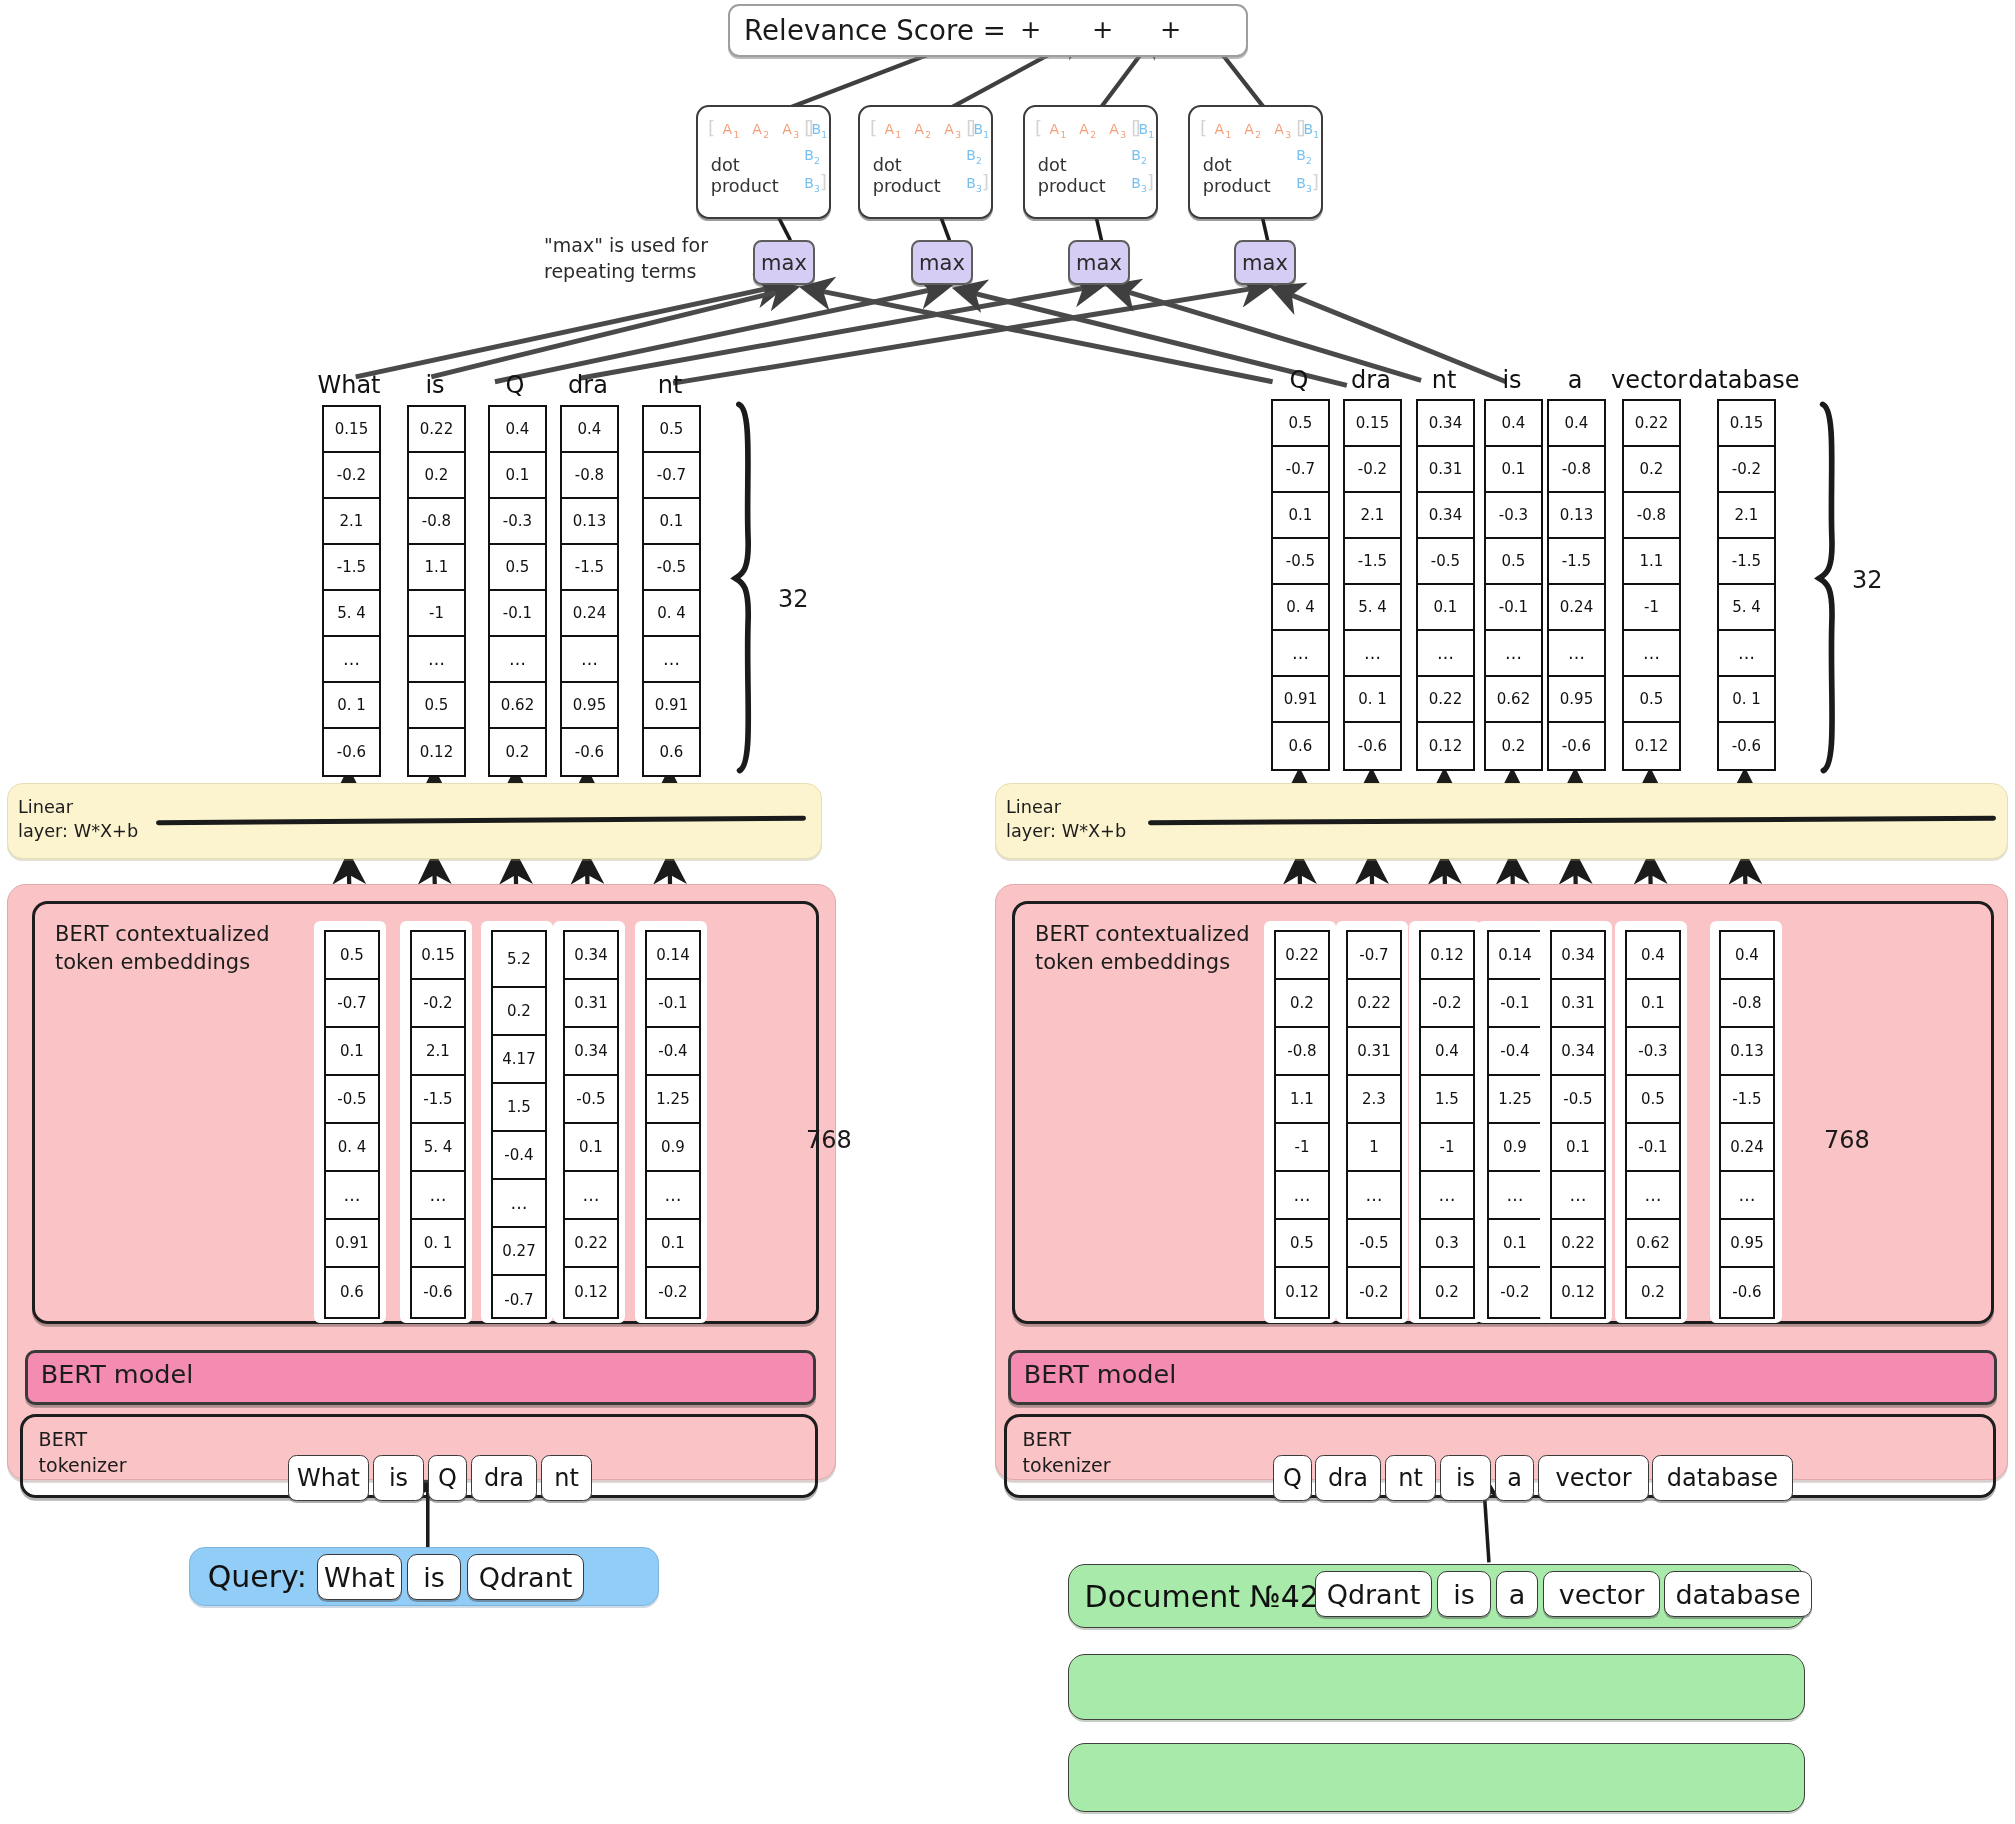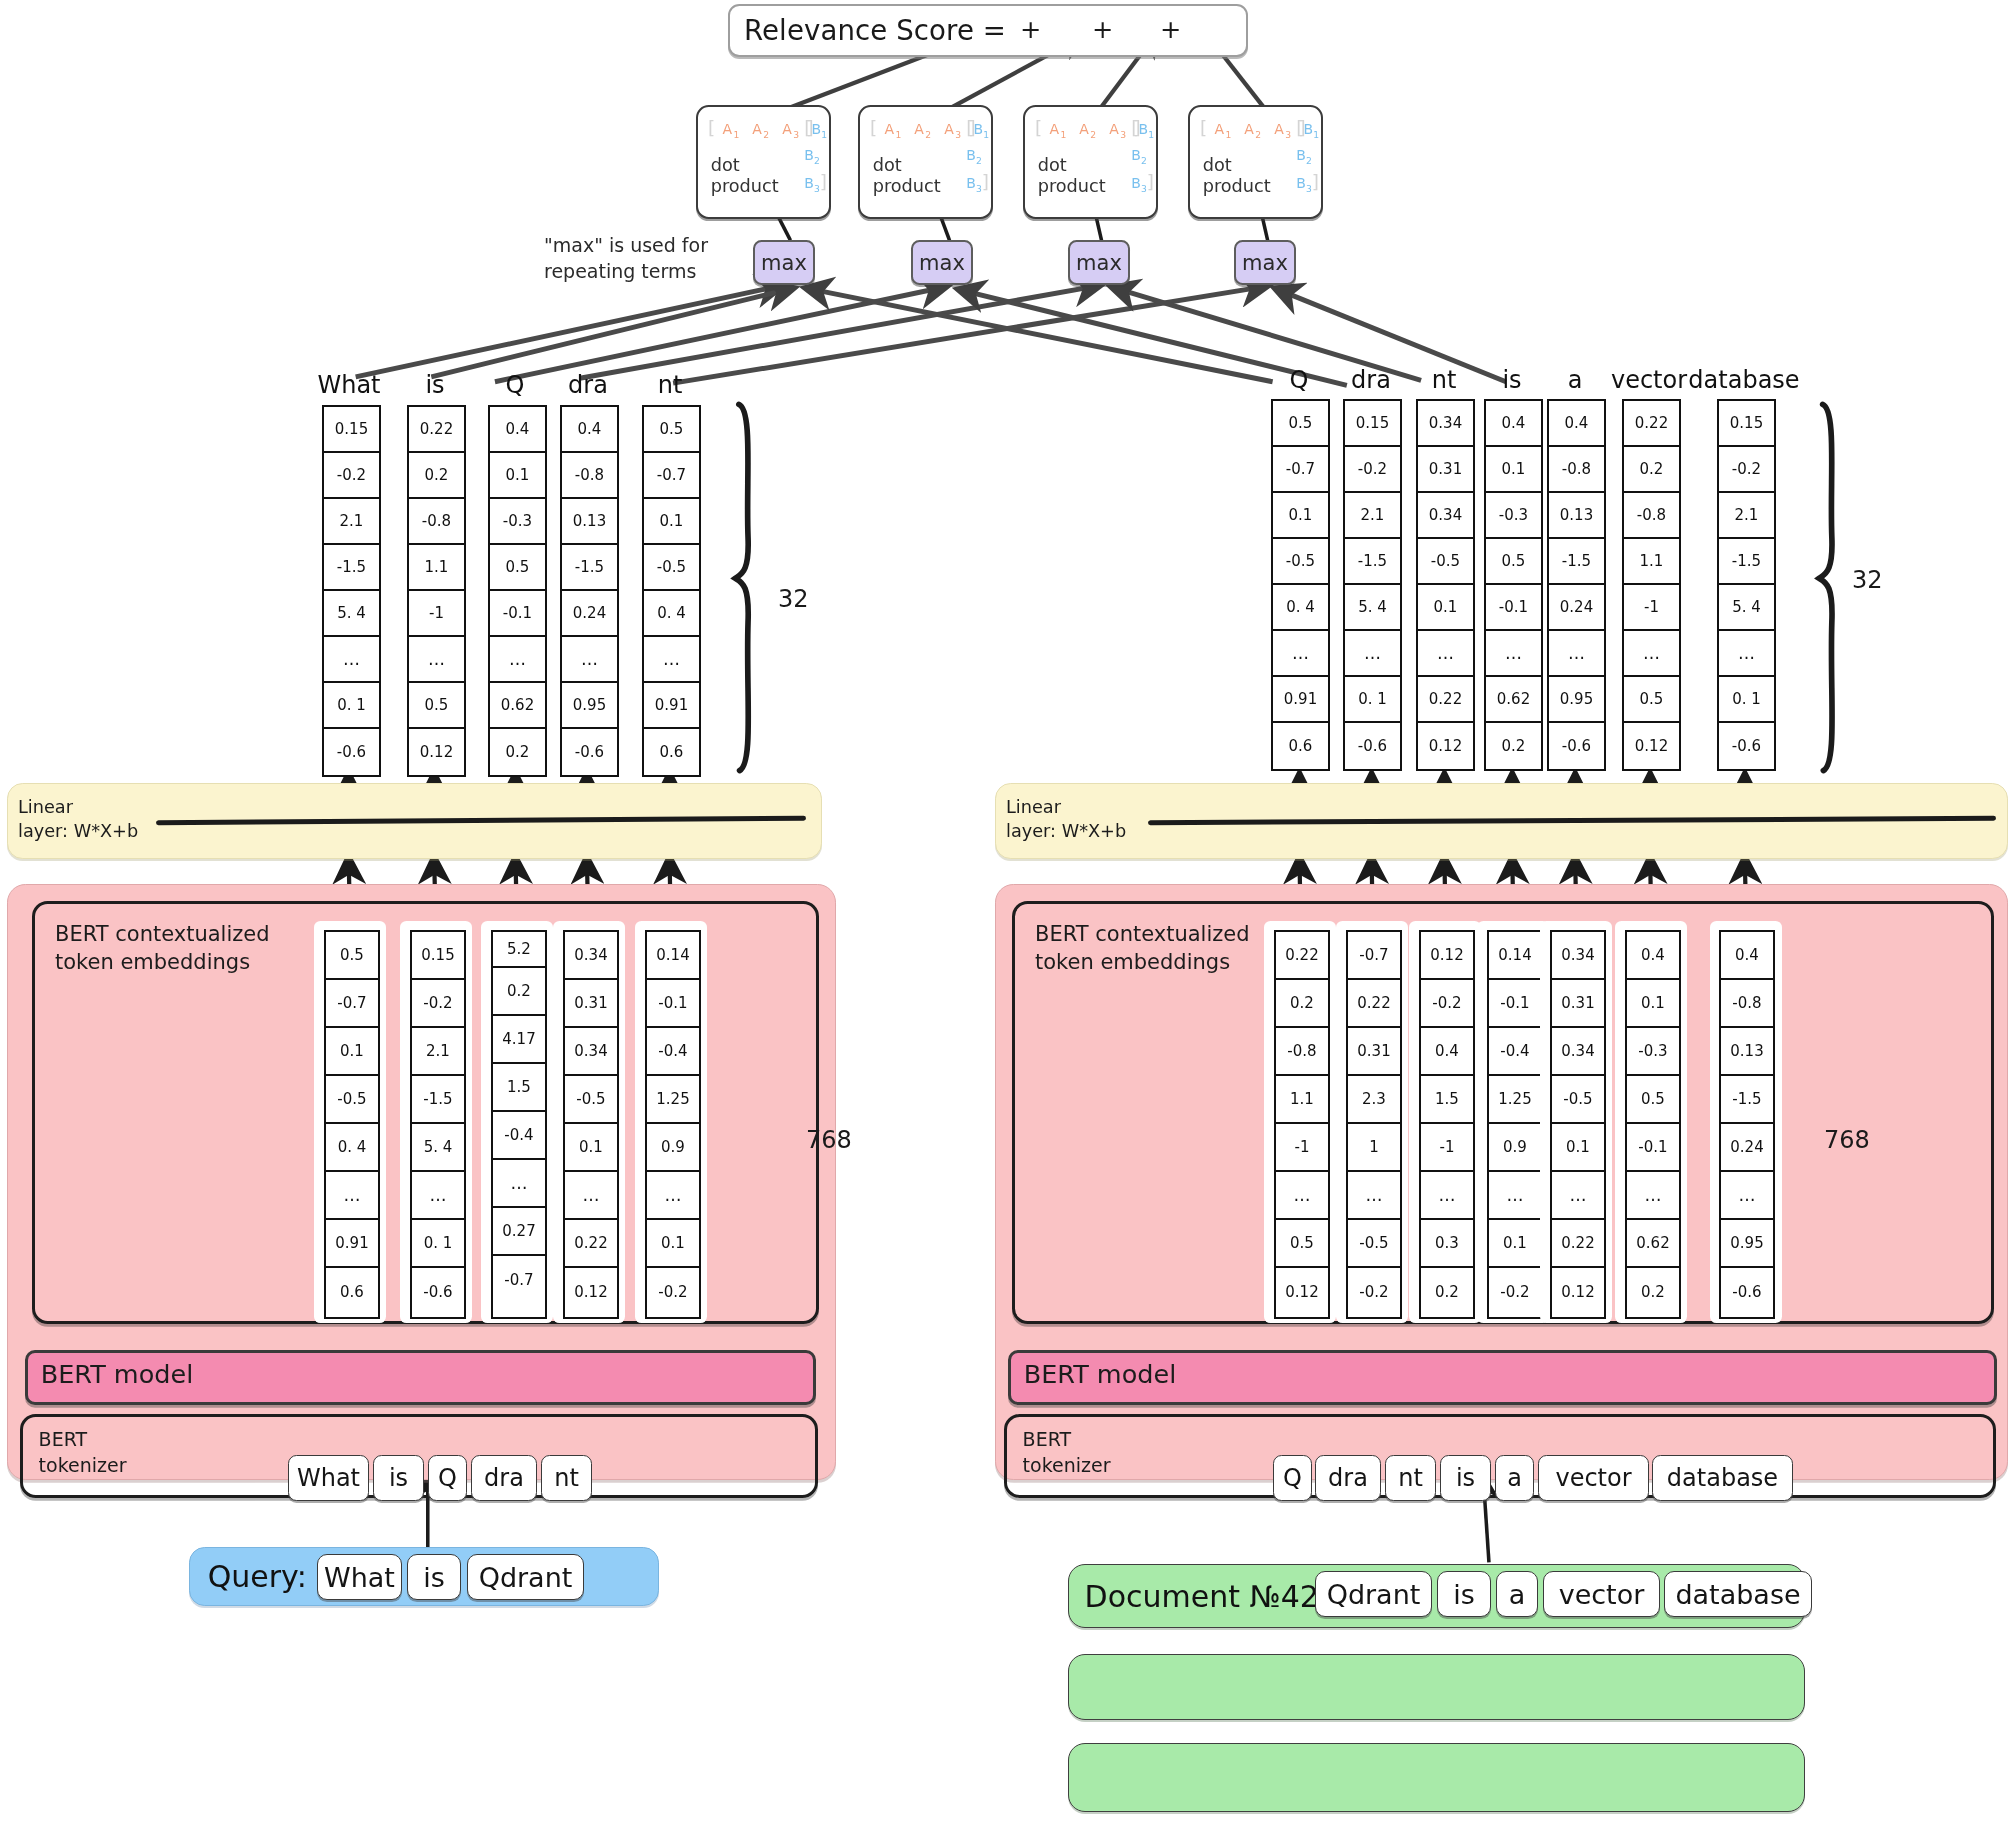--- a/index.html
+++ b/index.html
@@ -327,21 +327,21 @@
       <div class="vcell" style="height: 48px;">-0.2</div>
       <div class="vcell" style="height: 48px;">2.1</div>
       <div class="vcell" style="height: 48px;">-1.5</div>
       <div class="vcell" style="height: 48px;">5. 4</div>
       <div class="vcell" style="height: 48px; font-size: 17px;">…</div>
       <div class="vcell" style="height: 48px;">0. 1</div>
       <div class="vcell" style="height: 48px;">-0.6</div>
     </div>
     <div class="glow" style="left: 481px; top: 921px; width: 72px; height: 402px;"></div>
     <div class="vcol abs" style="left: 491px; top: 930px; width: 52px; height: 385px;">
-      <div class="vcell" style="height: 36px;">5.2</div>
+      <div class="vcell" style="height: 56px;">5.2</div>
       <div class="vcell" style="height: 48px;">0.2</div>
       <div class="vcell" style="height: 48px;">4.17</div>
       <div class="vcell" style="height: 48px;">1.5</div>
       <div class="vcell" style="height: 48px;">-0.4</div>
       <div class="vcell" style="height: 48px; font-size: 17px;">…</div>
       <div class="vcell" style="height: 48px;">0.27</div>
       <div class="vcell" style="height: 48px;">-0.7</div>
     </div>
     <div class="glow" style="left: 553px; top: 921px; width: 72px; height: 402px;"></div>
     <div class="vcol abs" style="left: 563px; top: 930px; width: 52px; height: 385px;">

